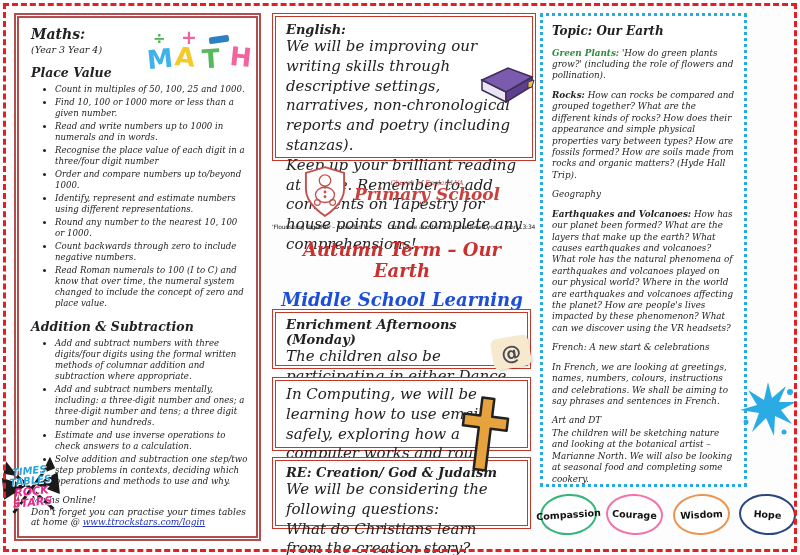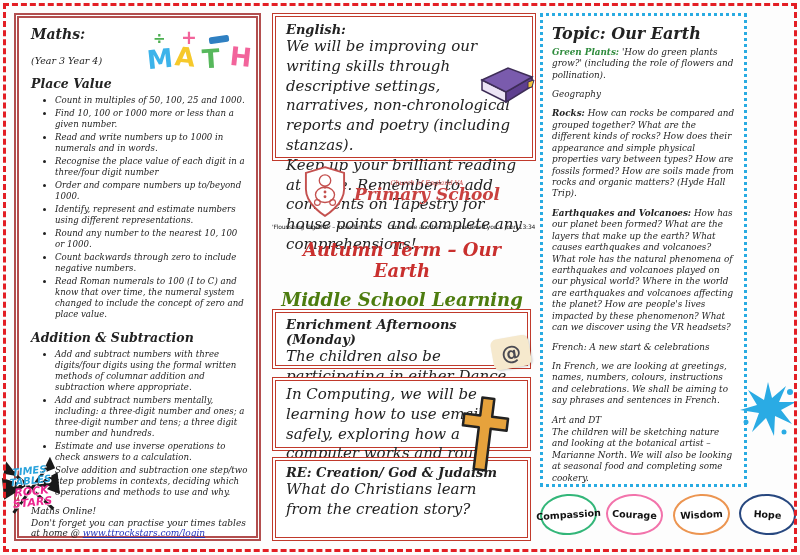--- a/index.html
+++ b/index.html
@@ -7,47 +7,47 @@
        font-family:"DejaVu Serif",serif;color:#222;}
   .page-border{position:absolute;inset:3px;border:3px dashed #e31e24;pointer-events:none;z-index:5;}
   .box{position:absolute;background:#fff;box-sizing:border-box;}
   .red-double{border:5px double #b24e4e;}
   .red-solid{border:4px double #c0392b;}
   .blue-dotted{border:3px dotted #29abe2;}
   h1,h2,h3,p,ul{margin:0;}
   
   .maths{left:14px;top:13px;width:247px;height:528px;padding:8px 8px 6px 12px;}
   .maths h2{font-size:14px;font-style:italic;}
-  .maths .yr{font-size:9.5px;font-style:italic;margin-top:13px;}
+  .maths .yr{font-size:9.5px;font-style:italic;margin-top:2px;}
   .maths h3{font-size:12.5px;font-style:italic;margin:10px 0 4px 0;}
   .maths ul{padding-left:24px;font-size:8.6px;line-height:1.28;font-style:italic;}
   .maths li{margin-bottom:2px;}
   .maths-online{font-size:9px;font-style:italic;margin-top:8px;}
   .maths-online .lnk{color:#2233bb;text-decoration:underline;}
   .math-art{position:absolute;left:128px;top:12px;width:112px;height:60px;font-family:"DejaVu Sans",sans-serif;font-weight:bold;}
   .math-art span{position:absolute;text-shadow:-1px -1px 0 #fff,1px -1px 0 #fff,-1px 1px 0 #fff,1px 1px 0 #fff;}
   
   .english{left:272px;top:13px;width:264px;height:148px;padding:5px 10px;}
   .mid h2{font-size:13px;font-style:italic;}
   .mid p{font-size:15px;line-height:1.32;font-style:italic;}
   .header-block{position:absolute;left:272px;top:165px;width:260px;text-align:center;}
   .crest-row{display:flex;justify-content:center;align-items:center;gap:8px;}
   .school-name{color:#c9413f;line-height:1.05;text-align:center;}
   .school-name .l1{font-size:15px;font-weight:bold;font-style:italic;}
   .school-name .l2{font-size:6.5px;font-style:italic;}
   .school-name .l3{font-size:17px;font-weight:bold;font-style:italic;text-align:center;}
   .motto{font-size:6px;white-space:nowrap;margin-top:4px;font-family:"DejaVu Sans",sans-serif;letter-spacing:-0.2px;}
   .term-title{color:#c9302e;font-size:18px;font-weight:bold;font-style:italic;margin-top:9px;}
-  .term-sub{color:#4d7c0f;font-size:18px;font-weight:bold;font-style:italic;margin-top:8px;}
+  .term-sub{color:#1d4ed8;font-size:18px;font-weight:bold;font-style:italic;margin-top:8px;}
   .enrich{left:272px;top:309px;width:259px;height:60px;padding:4px 10px;}
   .computing{left:272px;top:377px;width:259px;height:74px;padding:4px 10px;}
-  .re{left:272px;top:457px;width:259px;height:84px;padding:4px 10px;}
+  .re{left:272px;top:457px;width:259px;height:72px;padding:4px 10px;}
   
   .topic{left:540px;top:13px;width:207px;height:474px;padding:8px 9px;font-size:8.8px;line-height:1.3;font-style:italic;}
-  .topic h2{font-size:16px;margin-bottom:2px;}
+  .topic h2{font-size:12px;margin-bottom:8px;}
   .topic p{margin-bottom:8px;}
   .lead{font-weight:bold;}
   .green{color:#2e8b3c;font-weight:bold;}
   .badges{position:absolute;left:540px;top:494px;width:256px;display:flex;justify-content:space-between;z-index:4;}
   .badge{width:57px;height:41px;border-radius:50%;display:flex;align-items:center;justify-content:center;
          font-family:"DejaVu Sans",sans-serif;font-weight:bold;font-size:9.5px;color:#111;background:#fff;box-sizing:border-box;}
   .b-compassion{border:2.5px solid #33b679;transform:rotate(-4deg);}
   .b-courage{border:2.5px solid #f273ab;transform:rotate(3deg);}
   .b-wisdom{border:2.5px solid #ec9551;transform:rotate(-3deg);}
   .b-hope{border:2.5px solid #27477f;transform:rotate(4deg);}
@@ -173,28 +173,29 @@
 <div class="box red-solid computing mid">
   <p>In Computing, we will be learning how to use email safely, exploring how a computer works and route planners.</p>
 </div>
 
 <svg class="icon-abs" style="left:458px;top:394px;transform:rotate(7deg);" width="52" height="80" viewBox="0 0 52 80">
   <path d="M20 4 h12 v18 h16 v12 h-16 v42 h-12 v-42 h-16 v-12 h16 z" fill="#e6a23c" stroke="#222" stroke-width="2.5" stroke-linejoin="round"></path>
 </svg>
 
 <div class="box red-solid re mid">
   <h2>RE: Creation/ God &amp; Judaism</h2>
+  <p>We will be considering the following questions:</p>
   <p>What do Christians learn from the creation story?</p>
 </div>
 
 <div class="box blue-dotted topic">
   <h2>Topic: Our Earth</h2>
   <p><span class="green">Green Plants:</span><span> 'How do green plants grow?' (including the role of flowers and pollination).</span></p>
+  <p><span class="lead">Rocks:</span><span> How can rocks be compared and grouped together? What are the different kinds of rocks? How does their appearance and simple physical properties vary between types?  How are fossils formed? How are soils made from rocks and organic matters? (Hyde Hall Trip).</span></p>
   <p>Geography</p>
-  <p><span class="lead">Rocks:</span><span> How can rocks be compared and grouped together? What are the different kinds of rocks? How does their appearance and simple physical properties vary between types?  How are fossils formed? How are soils made from rocks and organic matters? (Hyde Hall Trip).</span></p>
   <p><span class="lead">Earthquakes and Volcanoes:</span><span> How has our planet been formed? What are the layers that make up the earth? What causes earthquakes and volcanoes? What role has the natural phenomena of earthquakes and volcanoes played on our physical world? Where in the world are earthquakes and volcanoes affecting the planet? How are people's lives impacted by these phenomenon? What can we discover using the VR headsets?</span></p>
   <p>French: A new start &amp; celebrations</p>
   <p>In French, we are looking at greetings, names, numbers, colours, instructions and celebrations.  We shall be aiming to say phrases and sentences in French.</p>
   <p style="margin-bottom:1px;">Art and DT</p>
   <p>The children will be sketching nature and looking at the botanical artist – Marianne North. We will also be looking at seasonal food and completing some cookery.</p>
 </div>
 
 <svg class="icon-abs" style="left:738px;top:378px;" width="60" height="64" viewBox="0 0 60 64">
   <path d="M30 4 L34 20 L48 8 L41 24 L58 24 L43 32 L54 46 L37 38 L36 58 L28 40 L14 54 L21 35 L2 32 L19 27 L10 12 L26 22 Z" fill="#2aabe4"></path>
   <circle cx="52" cy="14" r="3" fill="#2aabe4"></circle>

